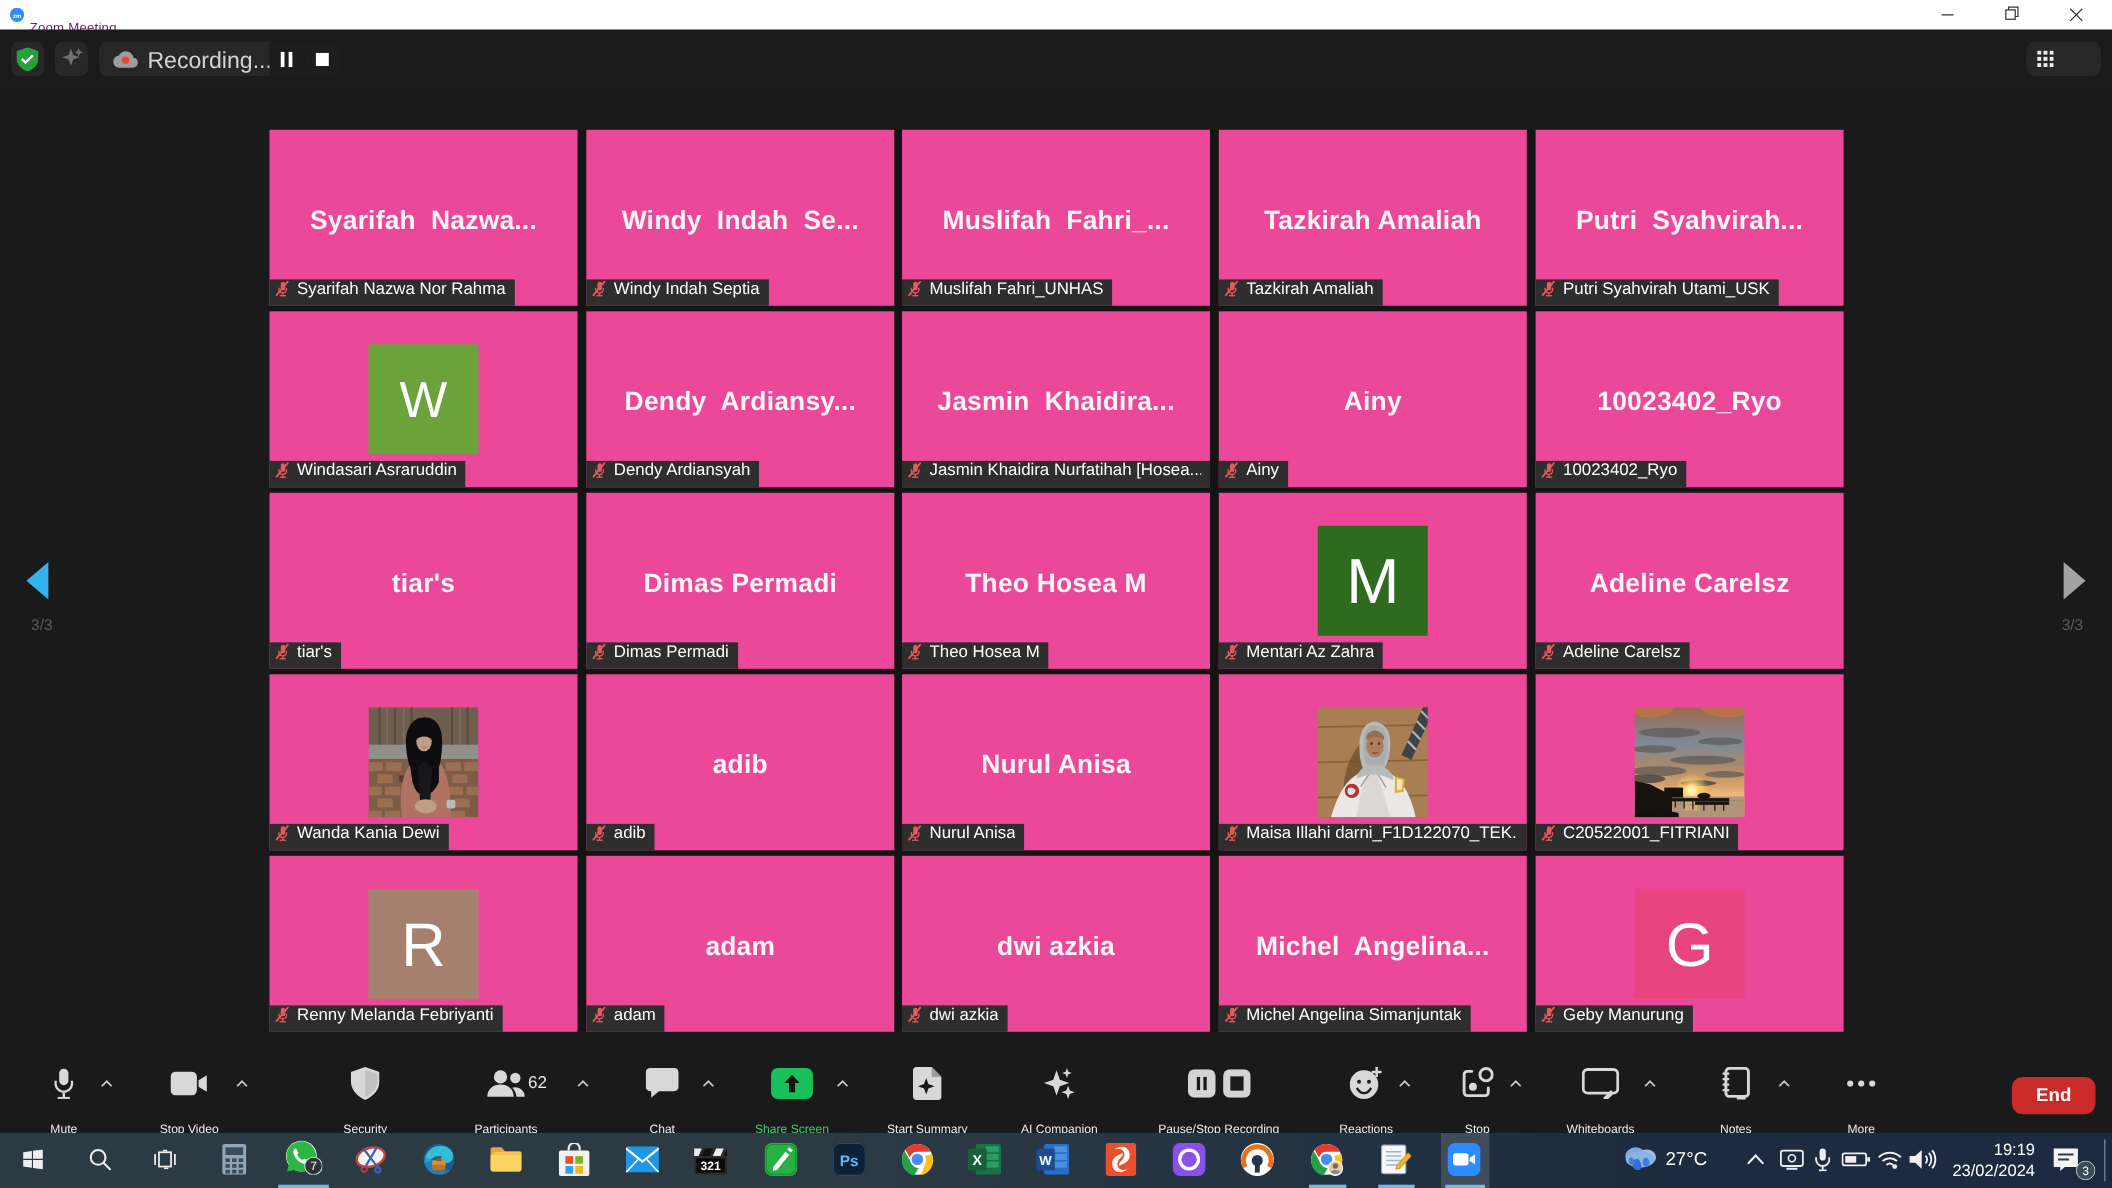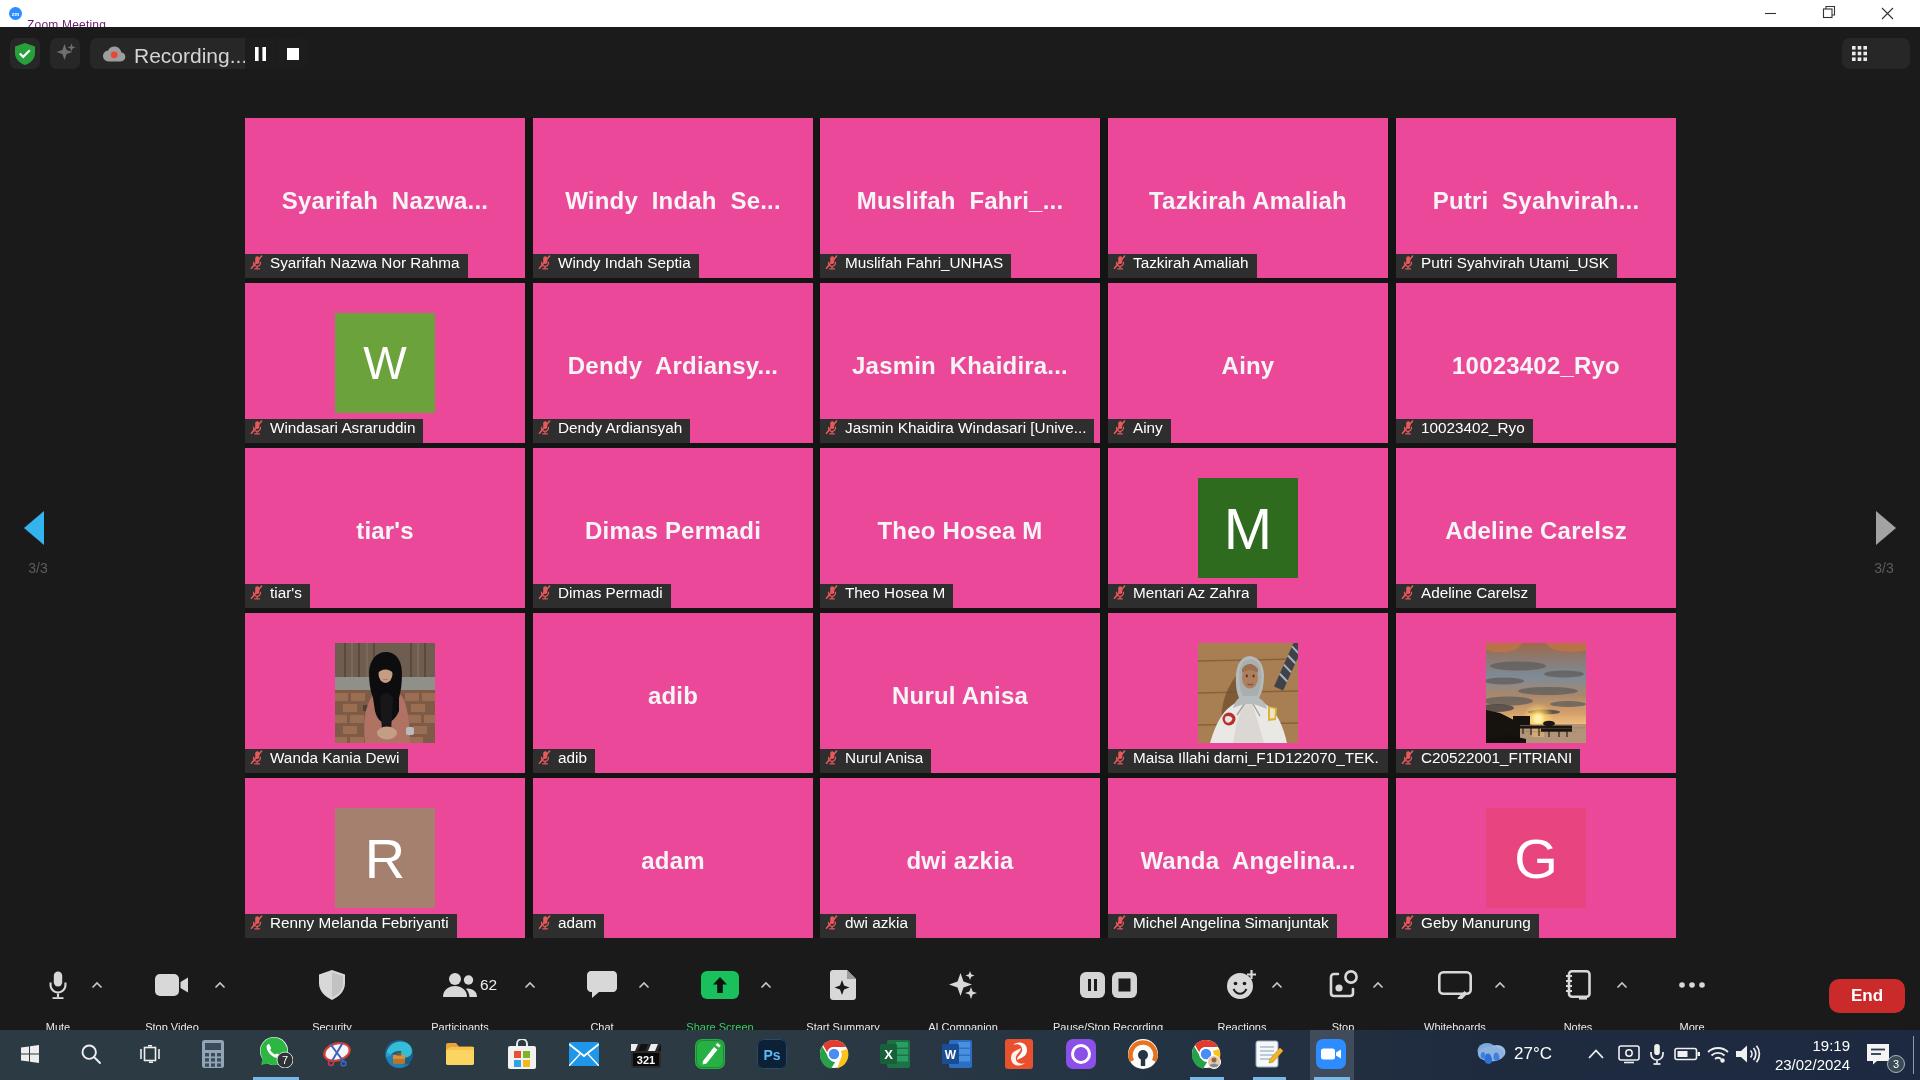--- a/index.html
+++ b/index.html
@@ -208,21 +208,21 @@
     <div class="nlabel">
       <svg class="mic" width="16" height="17" viewBox="0 0 17 17">
         <g fill="#e8595c">
           <rect x="6.6" y="1.8" width="4.3" height="8.2" rx="2.1"></rect>
           <path d="M4.2 7.6v1.3c0 2.4 1.9 4.3 4.3 4.3s4.3-1.9 4.3-4.3V7.6h-1.3v1.3c0 1.7-1.3 3-3 3s-3-1.3-3-3V7.6z"></path>
           <rect x="7.9" y="12.8" width="1.4" height="2.2"></rect>
           <rect x="5.6" y="14.6" width="6" height="1.3"></rect>
         </g>
         <line x1="2.6" y1="14.6" x2="13.4" y2="1.6" stroke="#e8595c" stroke-width="1.7" stroke-linecap="round"></line>
       </svg>
-      <span>Jasmin Khaidira Windasari [Unive...</span>
+      <span>Jasmin Khaidira Nurfatihah [Hosea...</span>
     </div>
   </div>
 <div class="tile" style="left:1108px;top:283px">
     <div class="bigname">Ainy</div>
     <div class="nlabel">
       <svg class="mic" width="16" height="17" viewBox="0 0 17 17">
         <g fill="#e8595c">
           <rect x="6.6" y="1.8" width="4.3" height="8.2" rx="2.1"></rect>
           <path d="M4.2 7.6v1.3c0 2.4 1.9 4.3 4.3 4.3s4.3-1.9 4.3-4.3V7.6h-1.3v1.3c0 1.7-1.3 3-3 3s-3-1.3-3-3V7.6z"></path>
           <rect x="7.9" y="12.8" width="1.4" height="2.2"></rect>
@@ -574,21 +574,21 @@
           <path d="M4.2 7.6v1.3c0 2.4 1.9 4.3 4.3 4.3s4.3-1.9 4.3-4.3V7.6h-1.3v1.3c0 1.7-1.3 3-3 3s-3-1.3-3-3V7.6z"></path>
           <rect x="7.9" y="12.8" width="1.4" height="2.2"></rect>
           <rect x="5.6" y="14.6" width="6" height="1.3"></rect>
         </g>
         <line x1="2.6" y1="14.6" x2="13.4" y2="1.6" stroke="#e8595c" stroke-width="1.7" stroke-linecap="round"></line>
       </svg>
       <span>dwi azkia</span>
     </div>
   </div>
 <div class="tile" style="left:1108px;top:778px">
-    <div class="bigname">Wanda  Angelina...</div>
+    <div class="bigname">Michel  Angelina...</div>
     <div class="nlabel">
       <svg class="mic" width="16" height="17" viewBox="0 0 17 17">
         <g fill="#e8595c">
           <rect x="6.6" y="1.8" width="4.3" height="8.2" rx="2.1"></rect>
           <path d="M4.2 7.6v1.3c0 2.4 1.9 4.3 4.3 4.3s4.3-1.9 4.3-4.3V7.6h-1.3v1.3c0 1.7-1.3 3-3 3s-3-1.3-3-3V7.6z"></path>
           <rect x="7.9" y="12.8" width="1.4" height="2.2"></rect>
           <rect x="5.6" y="14.6" width="6" height="1.3"></rect>
         </g>
         <line x1="2.6" y1="14.6" x2="13.4" y2="1.6" stroke="#e8595c" stroke-width="1.7" stroke-linecap="round"></line>
       </svg>

